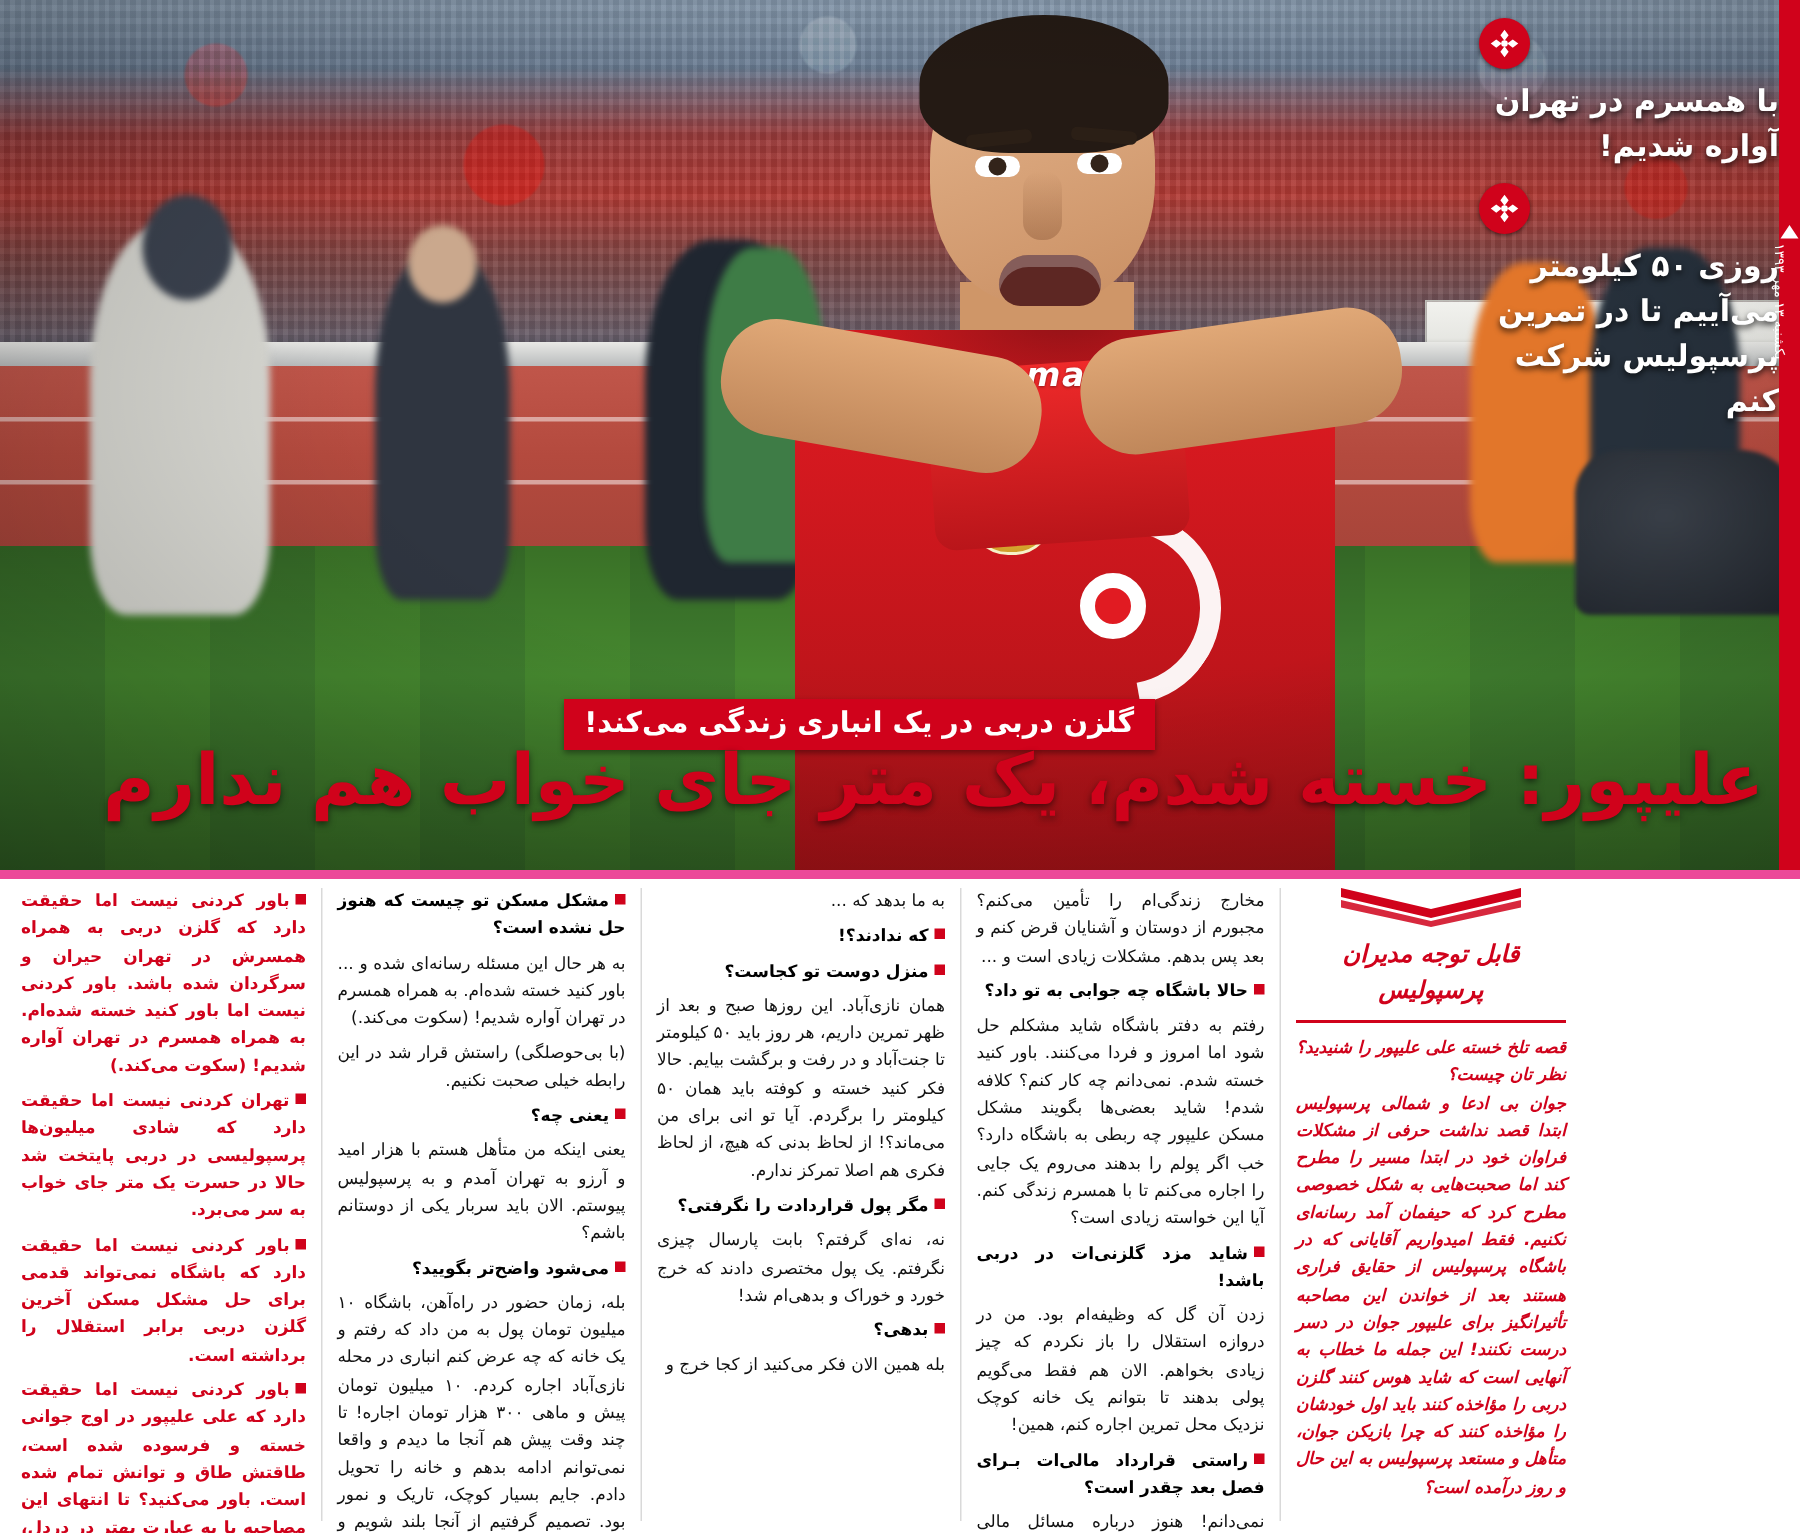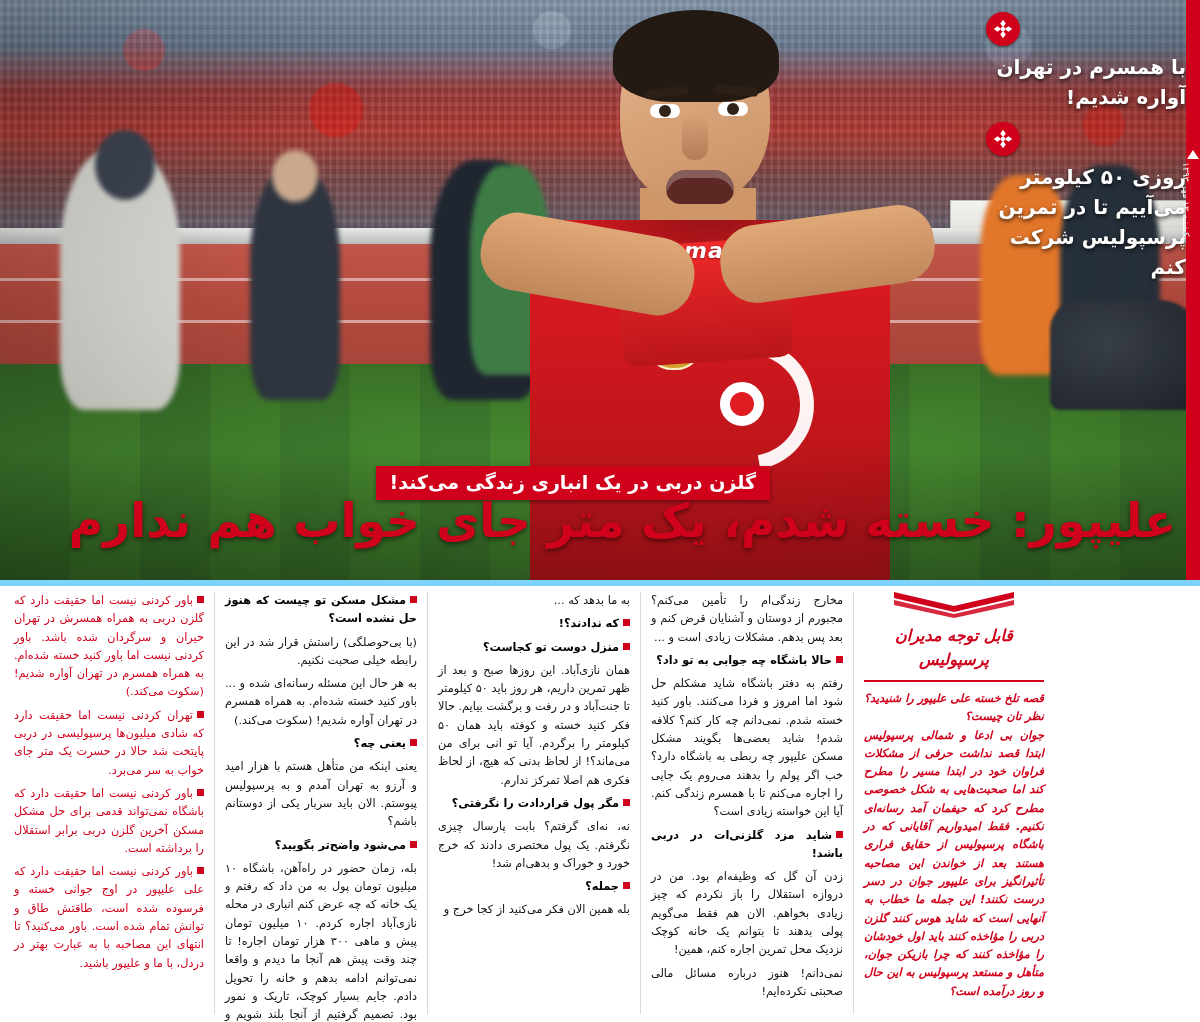--- a/index.html
+++ b/index.html
@@ -5,21 +5,21 @@
   * { box-sizing: border-box; margin: 0; padding: 0; }
   html, body {
     width: 1200px; height: 1022px;
     background: #ffffff;
     font-family: "DejaVu Sans", "Liberation Sans", sans-serif;
     overflow: hidden;
   }
   .page {
     position: relative;
     width: 1200px; height: 736px;
-    background: #7dd3fc;
+    background: #ec4899;
   }
 
   
   .photo-area {
     position: absolute;
     top: 0; left: 0;
     width: 1200px; height: 580px;
     overflow: hidden;
     background: #2e4a6b;
   }
@@ -226,21 +226,21 @@
   }
   .col {
     width: 192px;
     font-size: 11.3px;
     line-height: 1.62;
     text-align: justify;
     color: #111;
     direction: rtl;
     position: relative;
   }
-  .col.red { color:#d0021b; font-weight: normal; width: 190px; }
+  .col.red { color:#d0021b; font-weight: bold; width: 190px; }
   .col p { margin-bottom: 5px; }
   .q { font-weight: bold; color:#000; }
   .sq { display:inline-block; width:7px; height:7px; background:#d0021b; margin-left:4px; vertical-align: 1px;}
   .col.red .sq { background:#d0021b; }
 
   
   .note-col { width: 180px; position: relative; font-style: italic; }
   .note-chevrons { text-align:center; line-height:0; margin-bottom: 6px; }
   .note-chevrons svg { width: 120px; height: 26px; }
   .note-title {
@@ -342,49 +342,50 @@
       <p><span class="sq"></span><span>باور کردنی نیست اما حقیقت دارد که گلزن دربی به همراه همسرش در تهران حیران و سرگردان شده باشد. باور کردنی نیست اما باور کنید خسته شده‌ام. به همراه همسرم در تهران آواره شدیم! (سکوت می‌کند.)</span></p>
       <p><span class="sq"></span><span>تهران کردنی نیست اما حقیقت دارد که شادی میلیون‌ها پرسپولیسی در دربی پایتخت شد حالا در حسرت یک متر جای خواب به سر می‌برد.</span></p>
       <p><span class="sq"></span><span>باور کردنی نیست اما حقیقت دارد که باشگاه نمی‌تواند قدمی برای حل مشکل مسکن آخرین گلزن دربی برابر استقلال را برداشته است.</span></p>
       <p><span class="sq"></span><span>باور کردنی نیست اما حقیقت دارد که علی علیپور در اوج جوانی خسته و فرسوده شده است، طاقتش طاق و توانش تمام شده است. باور می‌کنید؟ تا انتهای این مصاحبه با به عبارت بهتر در دردل، با ما و علیپور باشید.</span></p>
     </div>
 
     <div class="col-sep"></div>
 
     <div class="col">
       <p class="q"><span class="sq"></span><span>مشکل مسکن تو چیست که هنوز حل نشده است؟</span></p>
+      <p><span>به هر حال این مسئله رسانه‌ای شده و ... باور کنید خسته شده‌ام. به همراه همسرم در تهران آواره شدیم! (سکوت می‌کند.)</span></p>
       <p><span>(با بی‌حوصلگی) راستش قرار شد در این رابطه خیلی صحبت نکنیم.</span></p>
-      <p><span>به هر حال این مسئله رسانه‌ای شده و ... باور کنید خسته شده‌ام. به همراه همسرم در تهران آواره شدیم! (سکوت می‌کند.)</span></p>
       <p class="q"><span class="sq"></span><span>یعنی چه؟</span></p>
       <p><span>یعنی اینکه من متأهل هستم با هزار امید و آرزو به تهران آمدم و به پرسپولیس پیوستم. الان باید سربار یکی از دوستانم باشم؟</span></p>
       <p class="q"><span class="sq"></span><span>می‌شود واضح‌تر بگویید؟</span></p>
       <p><span>بله، زمان حضور در راه‌آهن، باشگاه ۱۰ میلیون تومان پول به من داد که رفتم و یک خانه که چه عرض کنم انباری در محله نازی‌آباد اجاره کردم. ۱۰ میلیون تومان پیش و ماهی ۳۰۰ هزار تومان اجاره! تا چند وقت پیش هم آنجا ما دیدم و واقعا نمی‌توانم ادامه بدهم و خانه را تحویل دادم. جایم بسیار کوچک، تاریک و نمور بود. تصمیم گرفتیم از آنجا بلند شویم و موقتا در منزل دوستم ساکن شویم تا باشگاه برای پرسپولیس پولی</span></p>
     </div>
 
     <div class="col-sep"></div>
 
     <div class="col">
       <p><span>به ما بدهد که ...</span></p>
       <p class="q"><span class="sq"></span><span>که ندادند؟!</span></p>
       <p class="q"><span class="sq"></span><span>منزل دوست تو کجاست؟</span></p>
       <p><span>همان نازی‌آباد. این روزها صبح و بعد از ظهر تمرین داریم، هر روز باید ۵۰ کیلومتر تا جنت‌آباد و در رفت و برگشت بیایم. حالا فکر کنید خسته و کوفته باید همان ۵۰ کیلومتر را برگردم. آیا تو انی برای من می‌ماند؟! از لحاظ بدنی که هیچ، از لحاظ فکری هم اصلا تمرکز ندارم.</span></p>
       <p class="q"><span class="sq"></span><span>مگر پول قراردادت را نگرفتی؟</span></p>
       <p><span>نه، نه‌ای گرفتم؟ بابت پارسال چیزی نگرفتم. یک پول مختصری دادند که خرج خورد و خوراک و بدهی‌ام شد!</span></p>
-      <p class="q"><span class="sq"></span><span>جمله؟</span></p>
+      <p class="q"><span class="sq"></span><span>بدهی؟</span></p>
       <p><span>بله همین الان فکر می‌کنید از کجا خرج و</span></p>
     </div>
 
     <div class="col-sep"></div>
 
     <div class="col">
       <p><span>مخارج زندگی‌ام را تأمین می‌کنم؟ مجبورم از دوستان و آشنایان قرض کنم و بعد پس بدهم. مشکلات زیادی است و ...</span></p>
       <p class="q"><span class="sq"></span><span>حالا باشگاه چه جوابی به تو داد؟</span></p>
       <p><span>رفتم به دفتر باشگاه شاید مشکلم حل شود اما امروز و فردا می‌کنند. باور کنید خسته شدم. نمی‌دانم چه کار کنم؟ کلافه شدم! شاید بعضی‌ها بگویند مشکل مسکن علیپور چه ربطی به باشگاه دارد؟ خب اگر پولم را بدهند می‌روم یک جایی را اجاره می‌کنم تا با همسرم زندگی کنم. آیا این خواسته زیادی است؟</span></p>
       <p class="q"><span class="sq"></span><span>شاید مزد گلزنی‌ات در دربی باشد!</span></p>
       <p><span>زدن آن گل که وظیفه‌ام بود. من در دروازه استقلال را باز نکردم که چیز زیادی بخواهم. الان هم فقط می‌گویم پولی بدهند تا بتوانم یک خانه کوچک نزدیک محل تمرین اجاره کنم، همین!</span></p>
+      <p class="q"><span class="sq"></span><span>راستی قرارداد مالی‌ات بـرای فصل بعد چقدر است؟</span></p>
       <p><span>نمی‌دانم! هنوز درباره مسائل مالی صحبتی نکرده‌ایم!</span></p>
     </div>
 
     <div class="col-sep"></div>
 
     <div class="note-col">
       <div class="note-chevrons">
         <svg viewBox="0 0 120 26" aria-hidden="true">
           <path d="M0 0 L60 14 L120 0 L120 6 L60 20 L0 6 Z" fill="#d0021b"></path>
           <path d="M0 8 L60 22 L120 8 L120 13 L60 26 L0 13 Z" fill="#d0021b" opacity=".85"></path>

